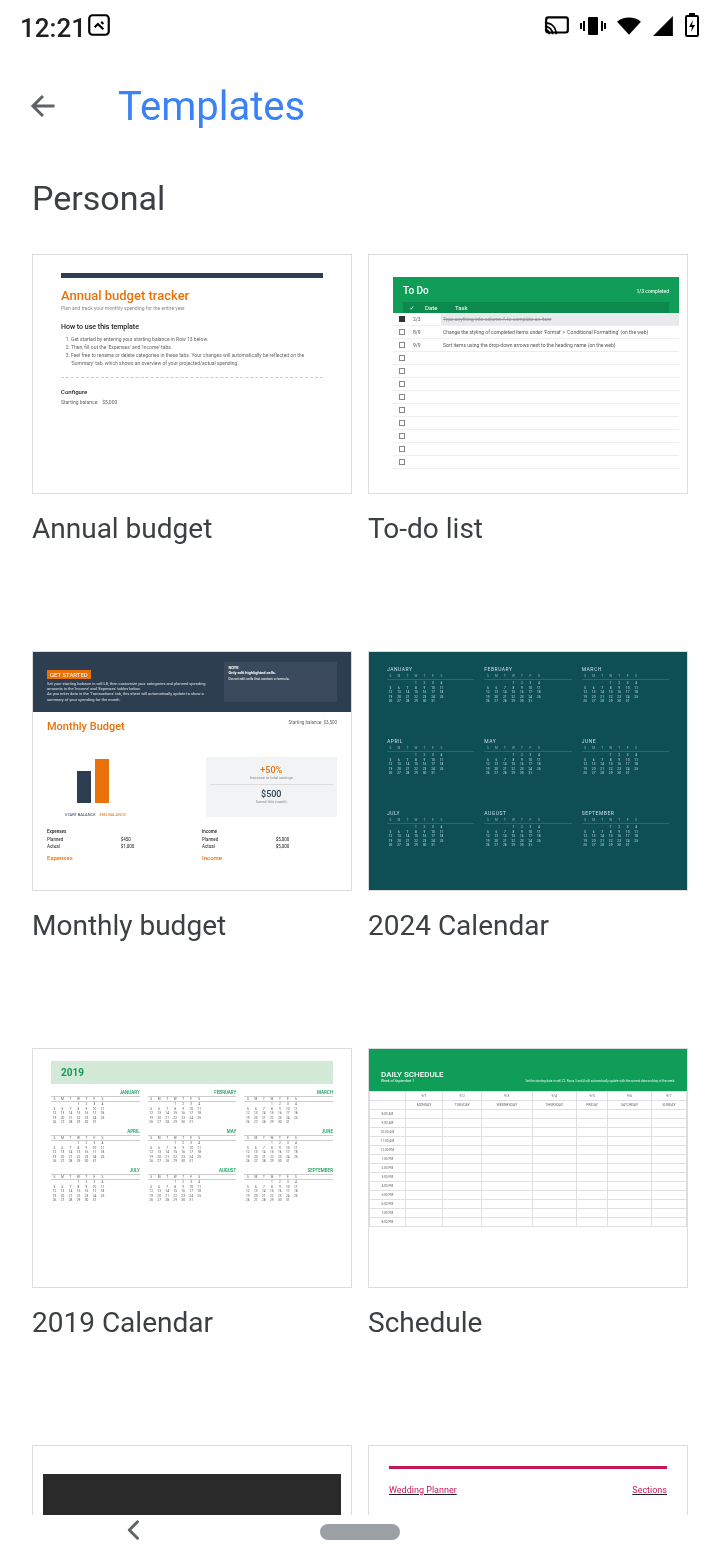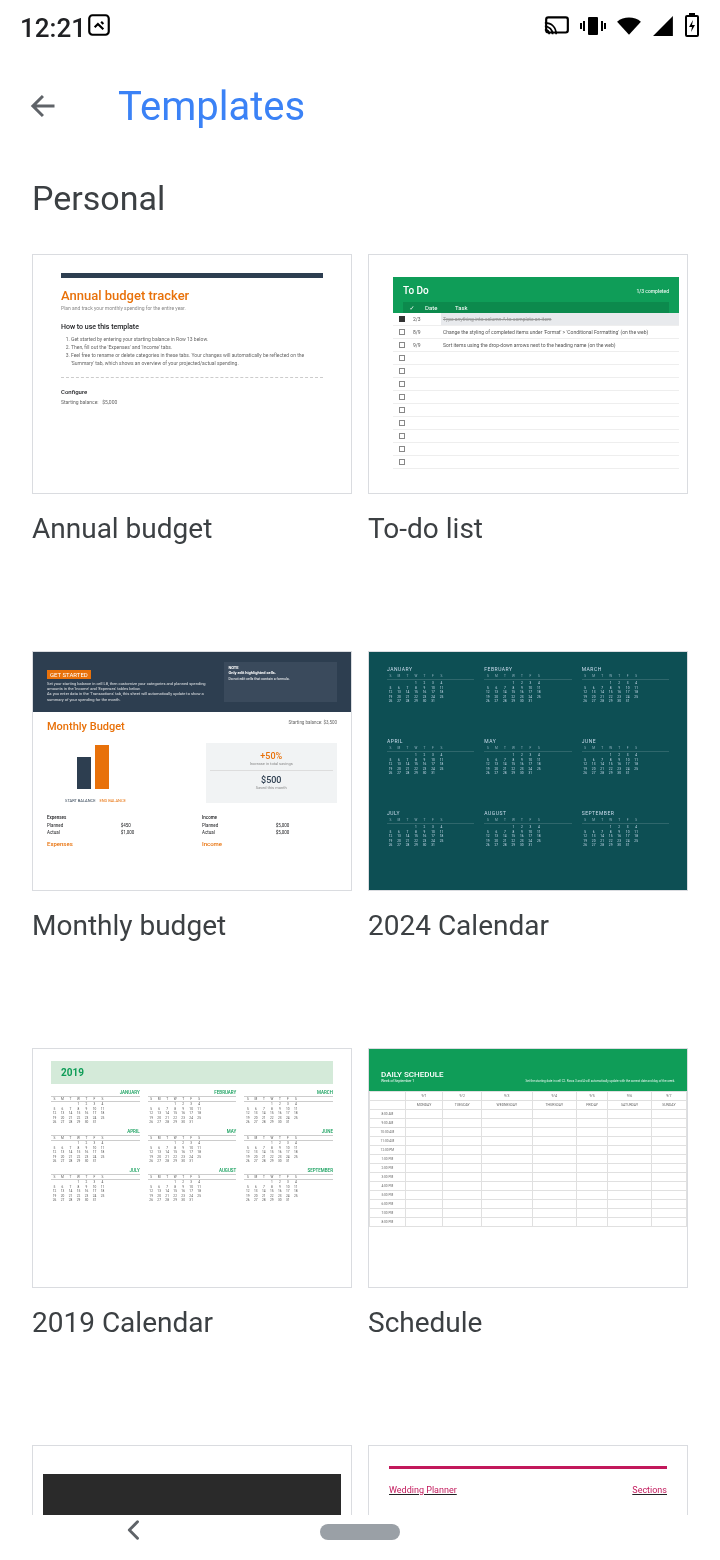--- a/index.html
+++ b/index.html
@@ -52,21 +52,21 @@
   .mb-top { background:#2d3e50; padding:10px 14px; display:flex; gap:10px; color:#fff;}
   .mb-top-l { flex:1.6;} .mb-top-r{flex:1; background:#3a4a5c; padding:3px 4px;}
   .mb-top .t{ font-size:6px; background:#e8710a; display:inline-block; padding:1px 3px; margin-bottom:2px;}
   .mb-top .d{ font-size:4px; line-height:1.3; opacity:.85;}
   .mb-top-r .nt{ font-size:4px; font-weight:bold;}
   .mb-top-r .nd{ font-size:3.5px; margin-top:2px;}
   .mb-body{ padding:8px 14px;}
   .mb-body-top{ display:flex; justify-content:space-between; align-items:flex-start;}
   .mb-title{ color:#e8710a; font-size:11px; font-weight:500;}
   .mb-sb{ font-size:4.5px; color:#666; text-align:right;}
-  .mb-mid{ display:flex; gap:35px; margin-top:10px;}
+  .mb-mid{ display:flex; gap:35px; margin-top:24px;}
   .mb-chart{ flex:1; position:relative; height:60px;}
   .bar{ position:absolute; bottom:14px; width:14px;}
   .bar.b1{ left:30px; height:32px; background:#2d3e50;}
   .bar.b2{ left:48px; height:44px; background:#e8710a;}
   .mb-chart .lbls{position:absolute; bottom:0; left:18px; font-size:4px; display:flex; gap:4px;}
   .mb-chart .lbls .l1{color:#2d3e50;}.mb-chart .lbls .l2{color:#e8710a;}
   .mb-card{ flex:1; background:#f1f3f4; text-align:center; padding:8px 4px;}
   .mb-card .p{ color:#e8710a; font-size:9px; font-weight:500;}
   .mb-card .pd{ font-size:4px; color:#888; border-bottom:1px solid #ddd; padding-bottom:4px; margin-bottom:4px;}
   .mb-card .a{ font-size:9px; font-weight:500; color:#2d3e50;}

